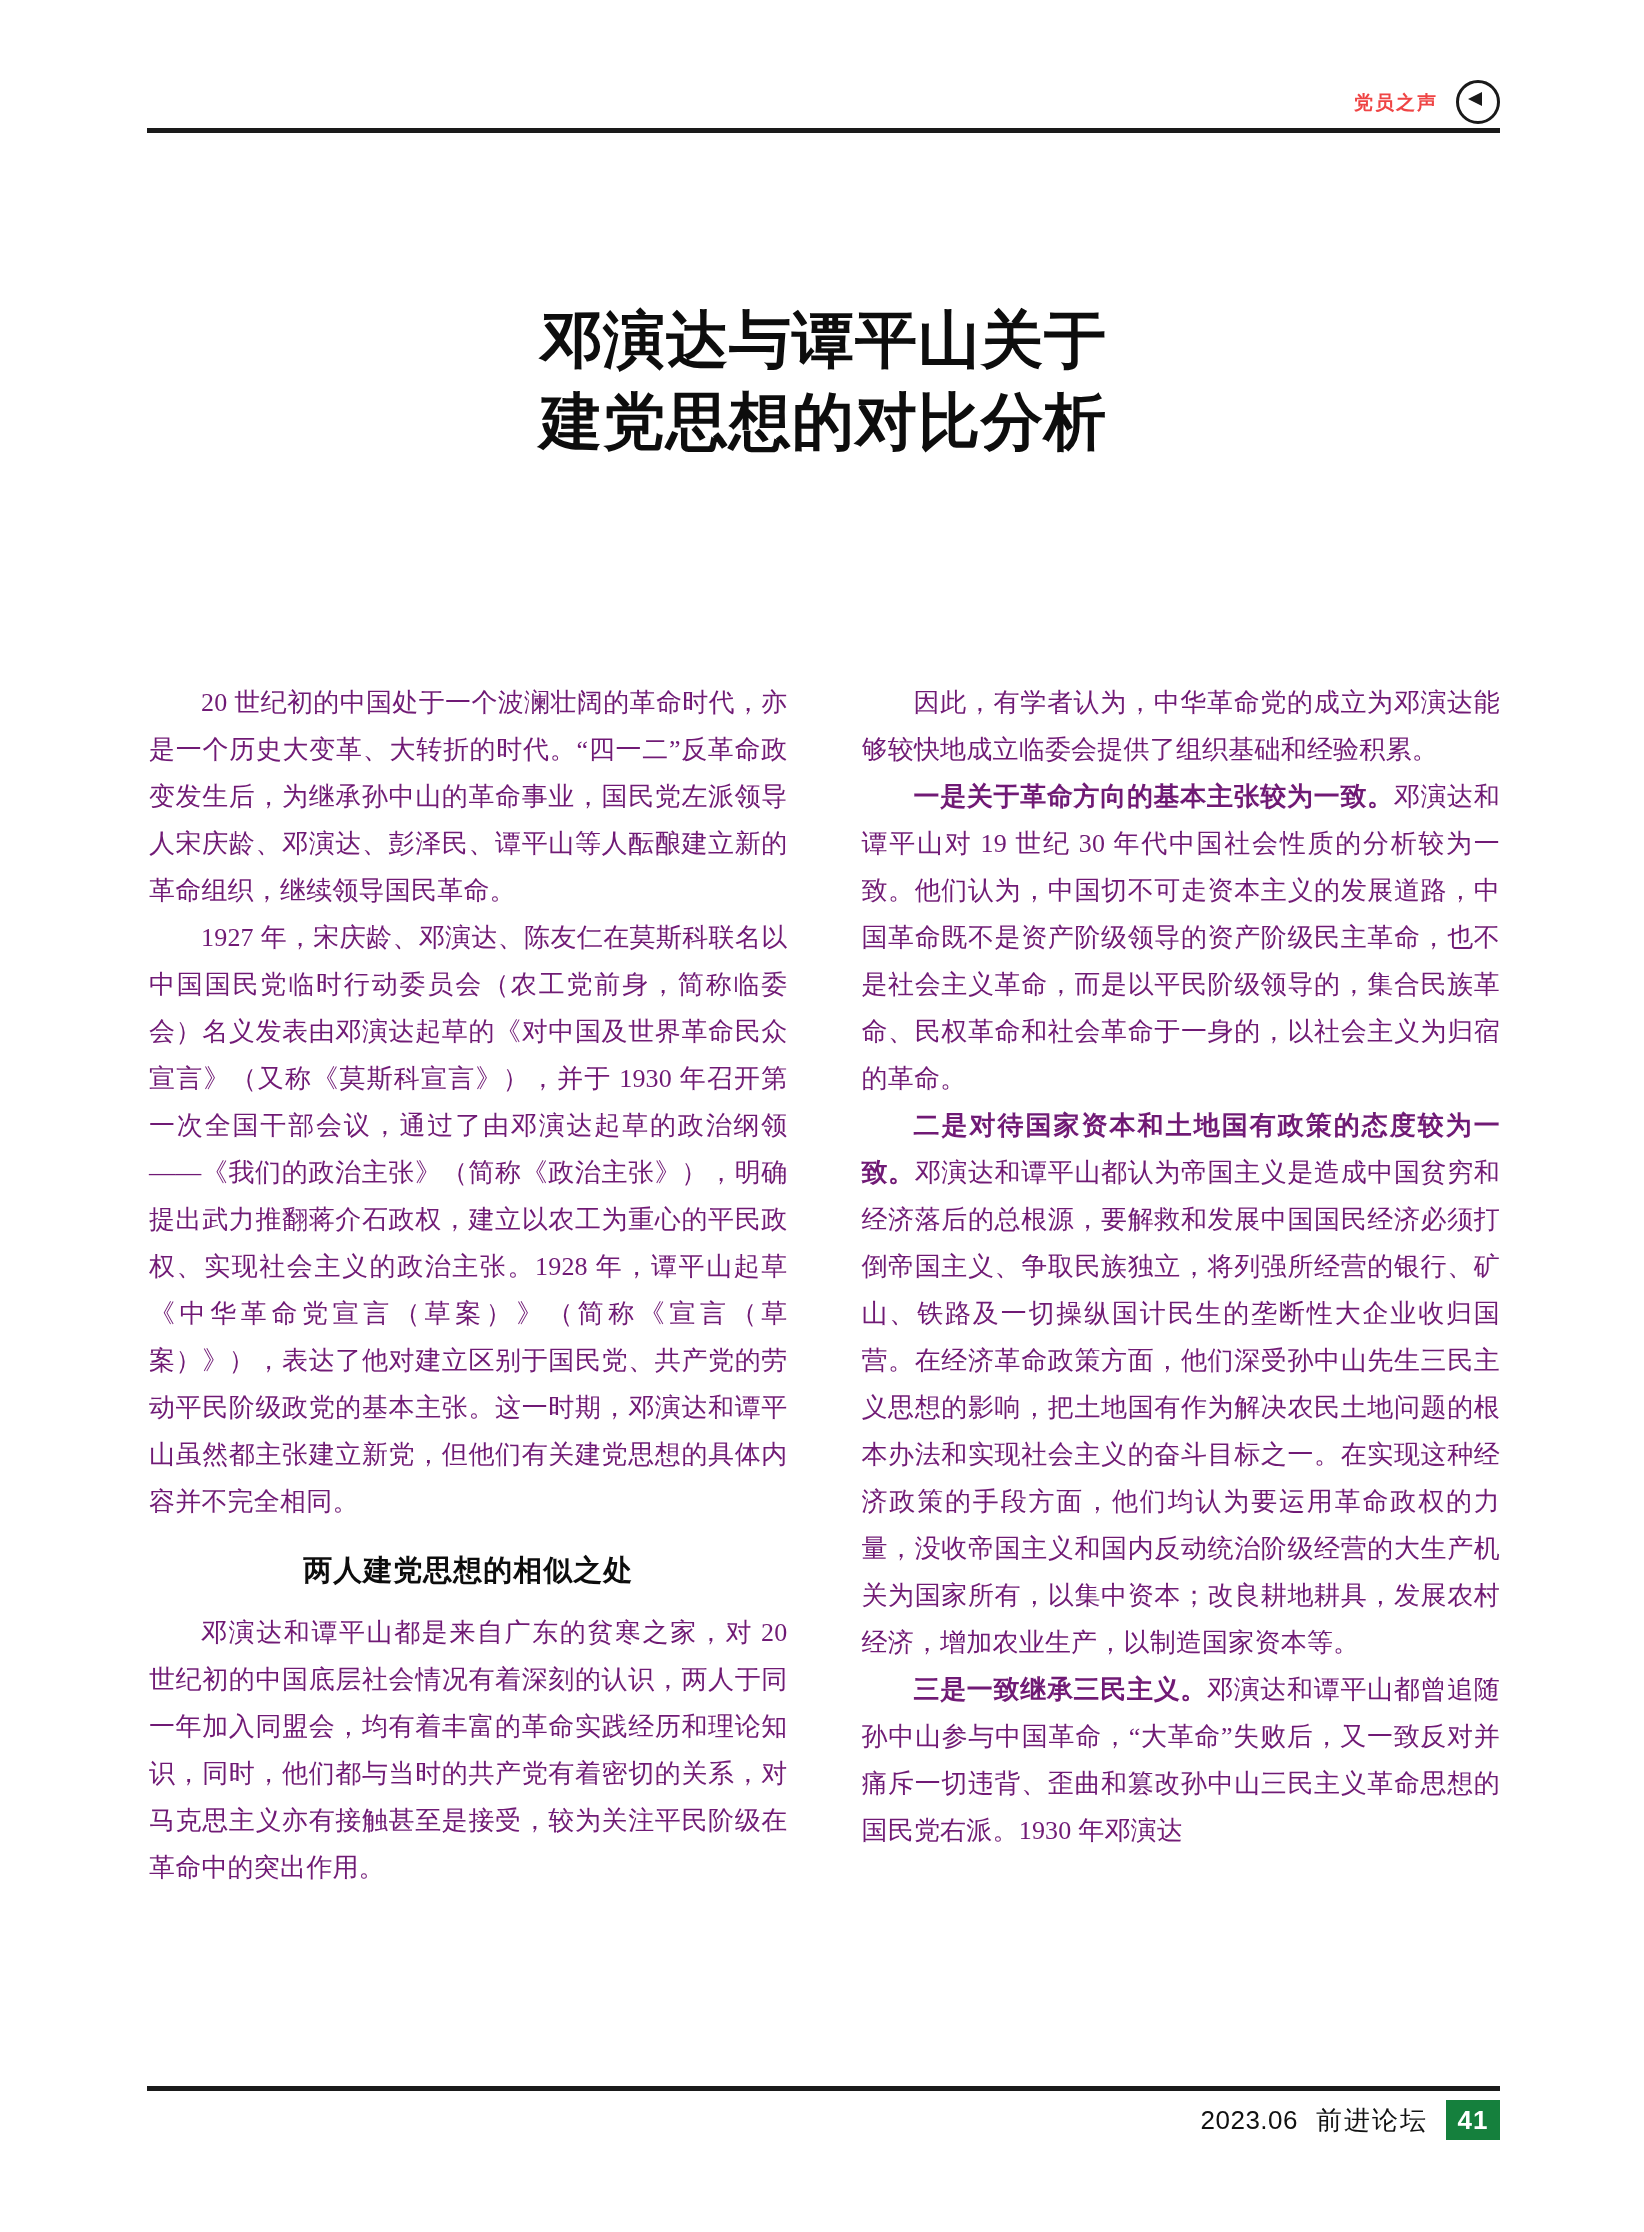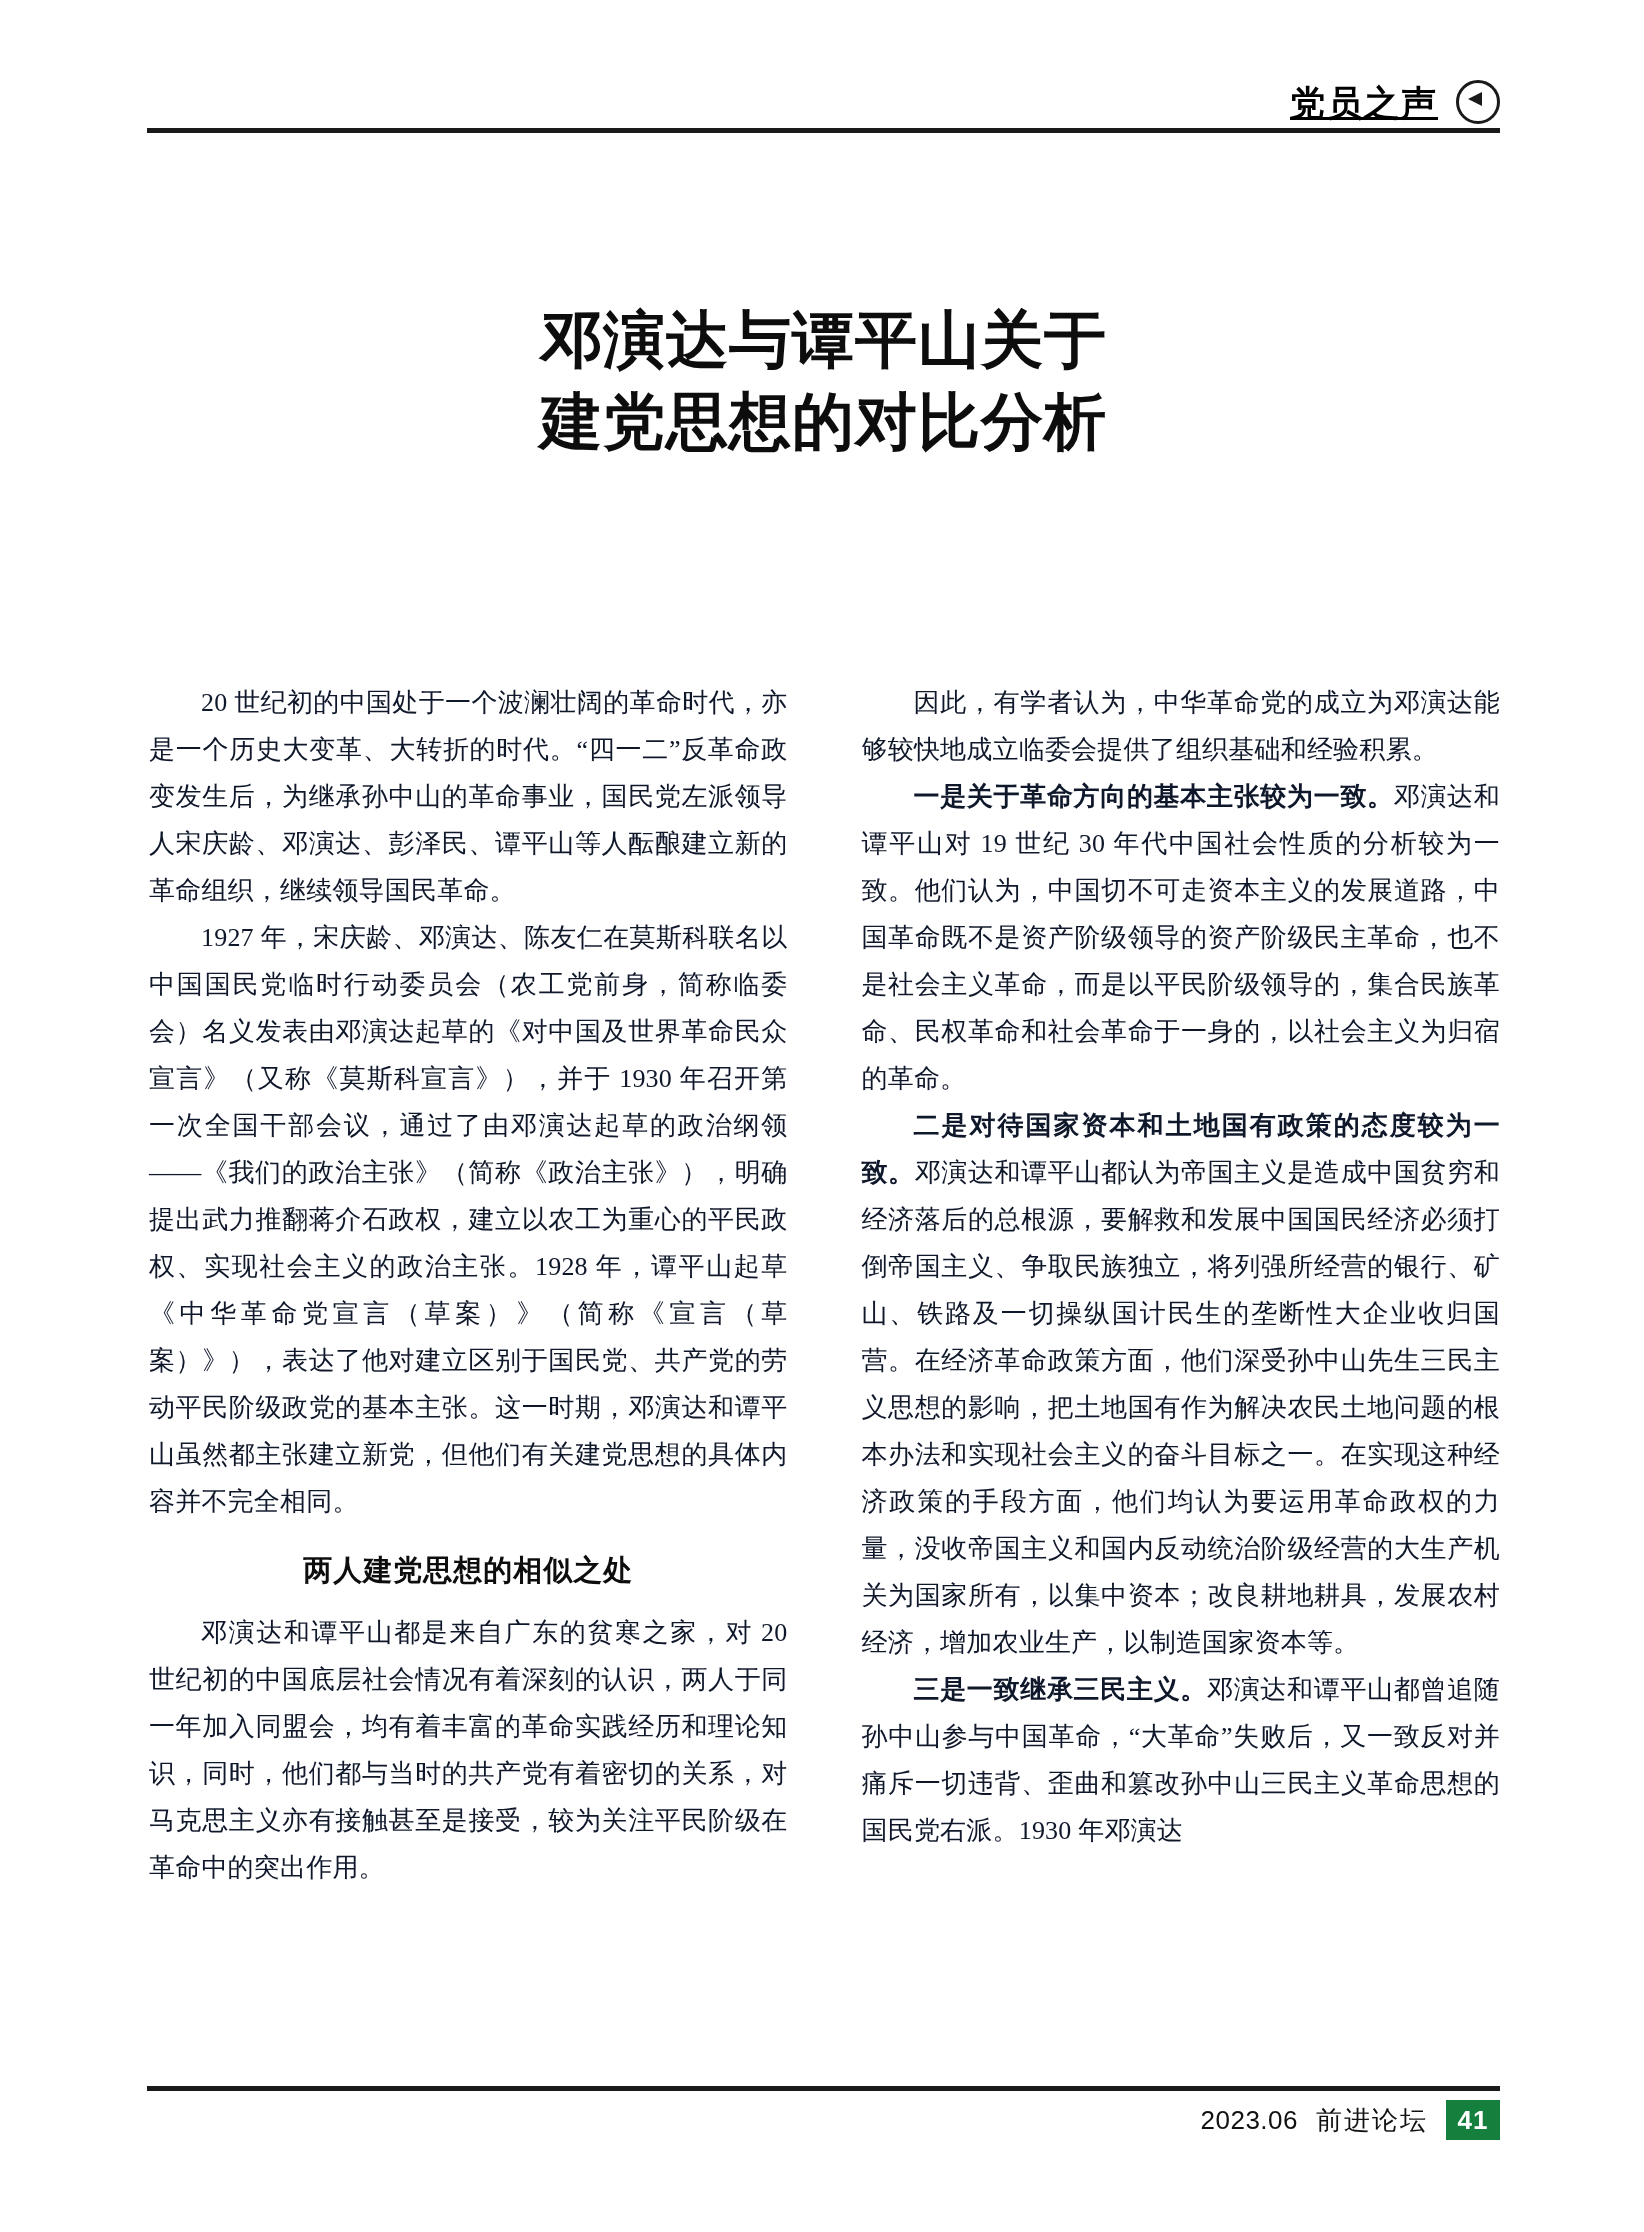--- a/index.html
+++ b/index.html
@@ -41,26 +41,25 @@
   .header-right {
     position: absolute;
     right: 0;
     top: 0;
     display: flex;
     align-items: center;
     gap: 18px;
   }
   .header-title {
     font-family: "Liberation Sans", "DejaVu Sans", sans-serif;
-    font-size: 35px;
+    font-size: 19px;
     font-weight: 700;
     letter-spacing: 2px;
-    color: #000000;
+    color: #ef4444;
     line-height: 1;
-    text-decoration: underline;
   }
   .header-badge {
     width: 38px;
     height: 38px;
     border-radius: 50%;
     background: #ffffff;
     border: 3px solid #1a1a1a;
     position: relative;
     display: inline-block;
   }
@@ -116,21 +115,21 @@
     width: 639px;
   }
   p.body {
     margin: 0 0 0 0;
     font-size: 26px;
     line-height: 47px;
     text-align: justify;
     text-align-last: left;
     text-justify: inter-ideograph;
     text-indent: 2em;
-    color: #0f172a;
+    color: #701a75;
     letter-spacing: 0.2px;
   }
   .sec-head {
     font-family: "Liberation Sans", "DejaVu Sans", sans-serif;
     font-size: 29px;
     font-weight: 700;
     text-align: center;
     margin: 26px 0 18px 0;
     letter-spacing: 1px;
     color: #0d0d0d;

